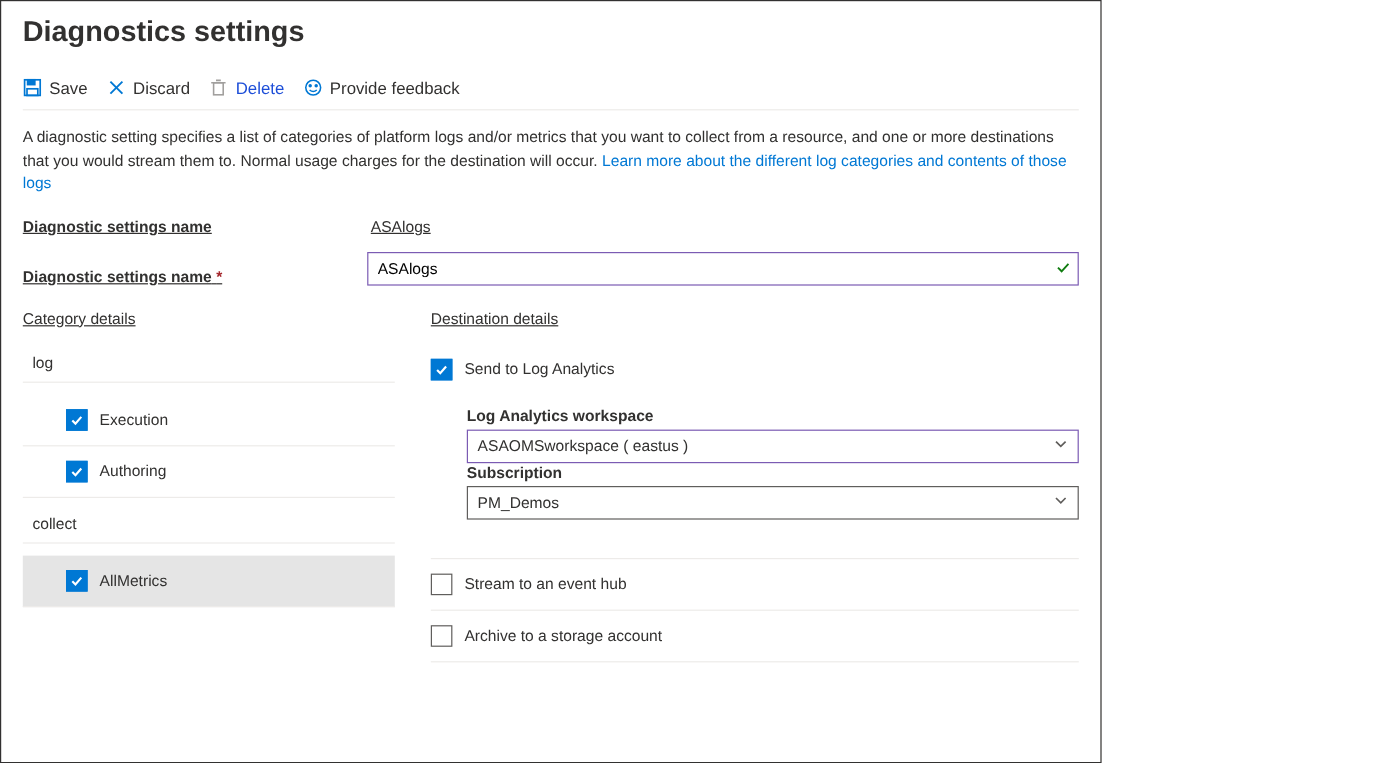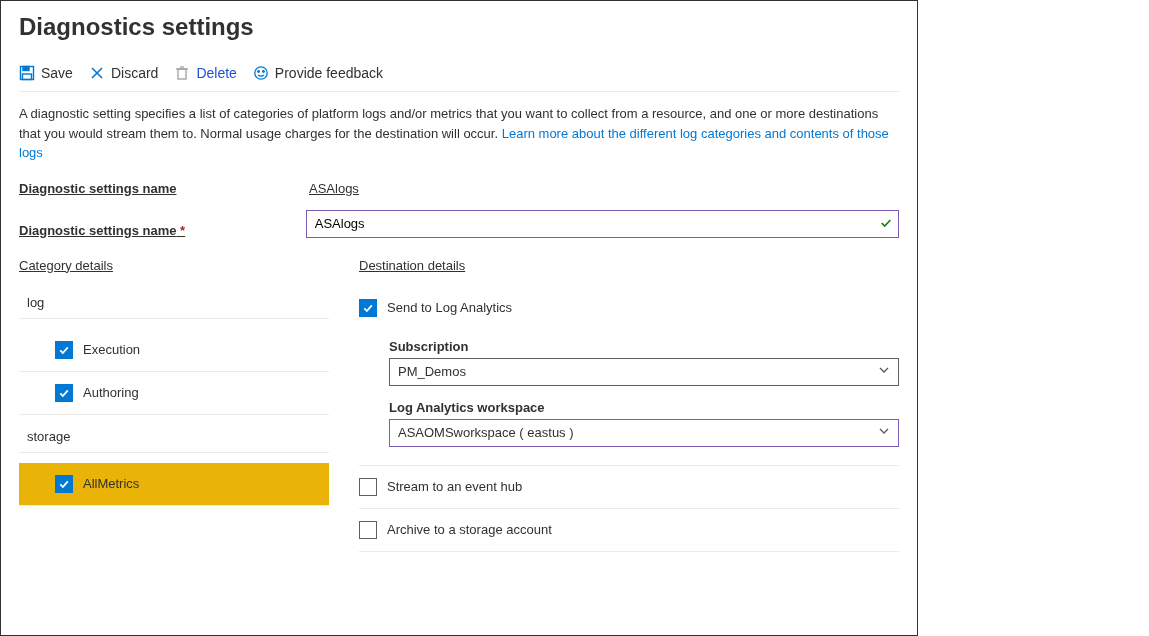--- a/index.html
+++ b/index.html
@@ -105,21 +105,21 @@
     display: flex;
     align-items: center;
     gap: 10px;
     padding: 12px 0 12px 36px;
     border-bottom: 1px solid #edebe9;
   }
   .dest-check-item {
     padding-left: 0;
   }
   .check-item.highlighted {
-    background: #eab308;
+    background: #e5e5e5;
   }
   .checkbox {
     width: 18px; height: 18px;
     border: 1px solid #605e5c;
     display: inline-flex;
     align-items: center;
     justify-content: center;
     flex-shrink: 0;
     cursor: pointer;
   }
@@ -244,21 +244,21 @@
       </div>
       <div class="check-item">
         <span class="checkbox checked">
             <svg viewBox="0 0 16 16" width="12" height="12" fill="none" stroke="#fff" stroke-width="2.4">
               <polyline points="3,8.5 6.5,12 13,4.5"></polyline>
             </svg>
           </span>
         <span>Authoring</span>
       </div>
 
-      <div class="group-label">storage</div>
+      <div class="group-label">collect</div>
       <div class="check-item highlighted">
         <span class="checkbox checked">
             <svg viewBox="0 0 16 16" width="12" height="12" fill="none" stroke="#fff" stroke-width="2.4">
               <polyline points="3,8.5 6.5,12 13,4.5"></polyline>
             </svg>
           </span>
         <span>AllMetrics</span>
       </div>
     </div>
 
@@ -268,38 +268,38 @@
       <div class="dest-check-item" style="border-bottom:none;">
         <span class="checkbox checked">
             <svg viewBox="0 0 16 16" width="12" height="12" fill="none" stroke="#fff" stroke-width="2.4">
               <polyline points="3,8.5 6.5,12 13,4.5"></polyline>
             </svg>
           </span>
         <span>Send to Log Analytics</span>
       </div>
 
       <div class="sub-form">
+        <div class="sub-field" style="margin-bottom:0;">
+          <span class="sub-field-label">Log Analytics workspace</span>
+          <div class="select highlighted">
+            <span>ASAOMSworkspace ( eastus )</span>
+            <span class="chev"><svg viewBox="0 0 12 12" width="12" height="12" fill="none" stroke="#605e5c" stroke-width="1.4">
+                  <polyline points="2,4 6,8 10,4"></polyline>
+                </svg></span>
+          </div>
+        </div>
         <div class="sub-field">
           <span class="sub-field-label">Subscription</span>
           <div class="select">
             <span>PM_Demos</span>
             <span class="chev"><svg viewBox="0 0 12 12" width="12" height="12" fill="none" stroke="#605e5c" stroke-width="1.4">
                   <polyline points="2,4 6,8 10,4"></polyline>
                 </svg></span>
           </div>
         </div>
-        <div class="sub-field" style="margin-bottom:0;">
-          <span class="sub-field-label">Log Analytics workspace</span>
-          <div class="select highlighted">
-            <span>ASAOMSworkspace ( eastus )</span>
-            <span class="chev"><svg viewBox="0 0 12 12" width="12" height="12" fill="none" stroke="#605e5c" stroke-width="1.4">
-                  <polyline points="2,4 6,8 10,4"></polyline>
-                </svg></span>
-          </div>
-        </div>
       </div>
 
       <div class="dest-check-item">
         <span class="checkbox"></span>
         <span>Stream to an event hub</span>
       </div>
 
       <div class="dest-check-item">
         <span class="checkbox"></span>
         <span>Archive to a storage account</span>

